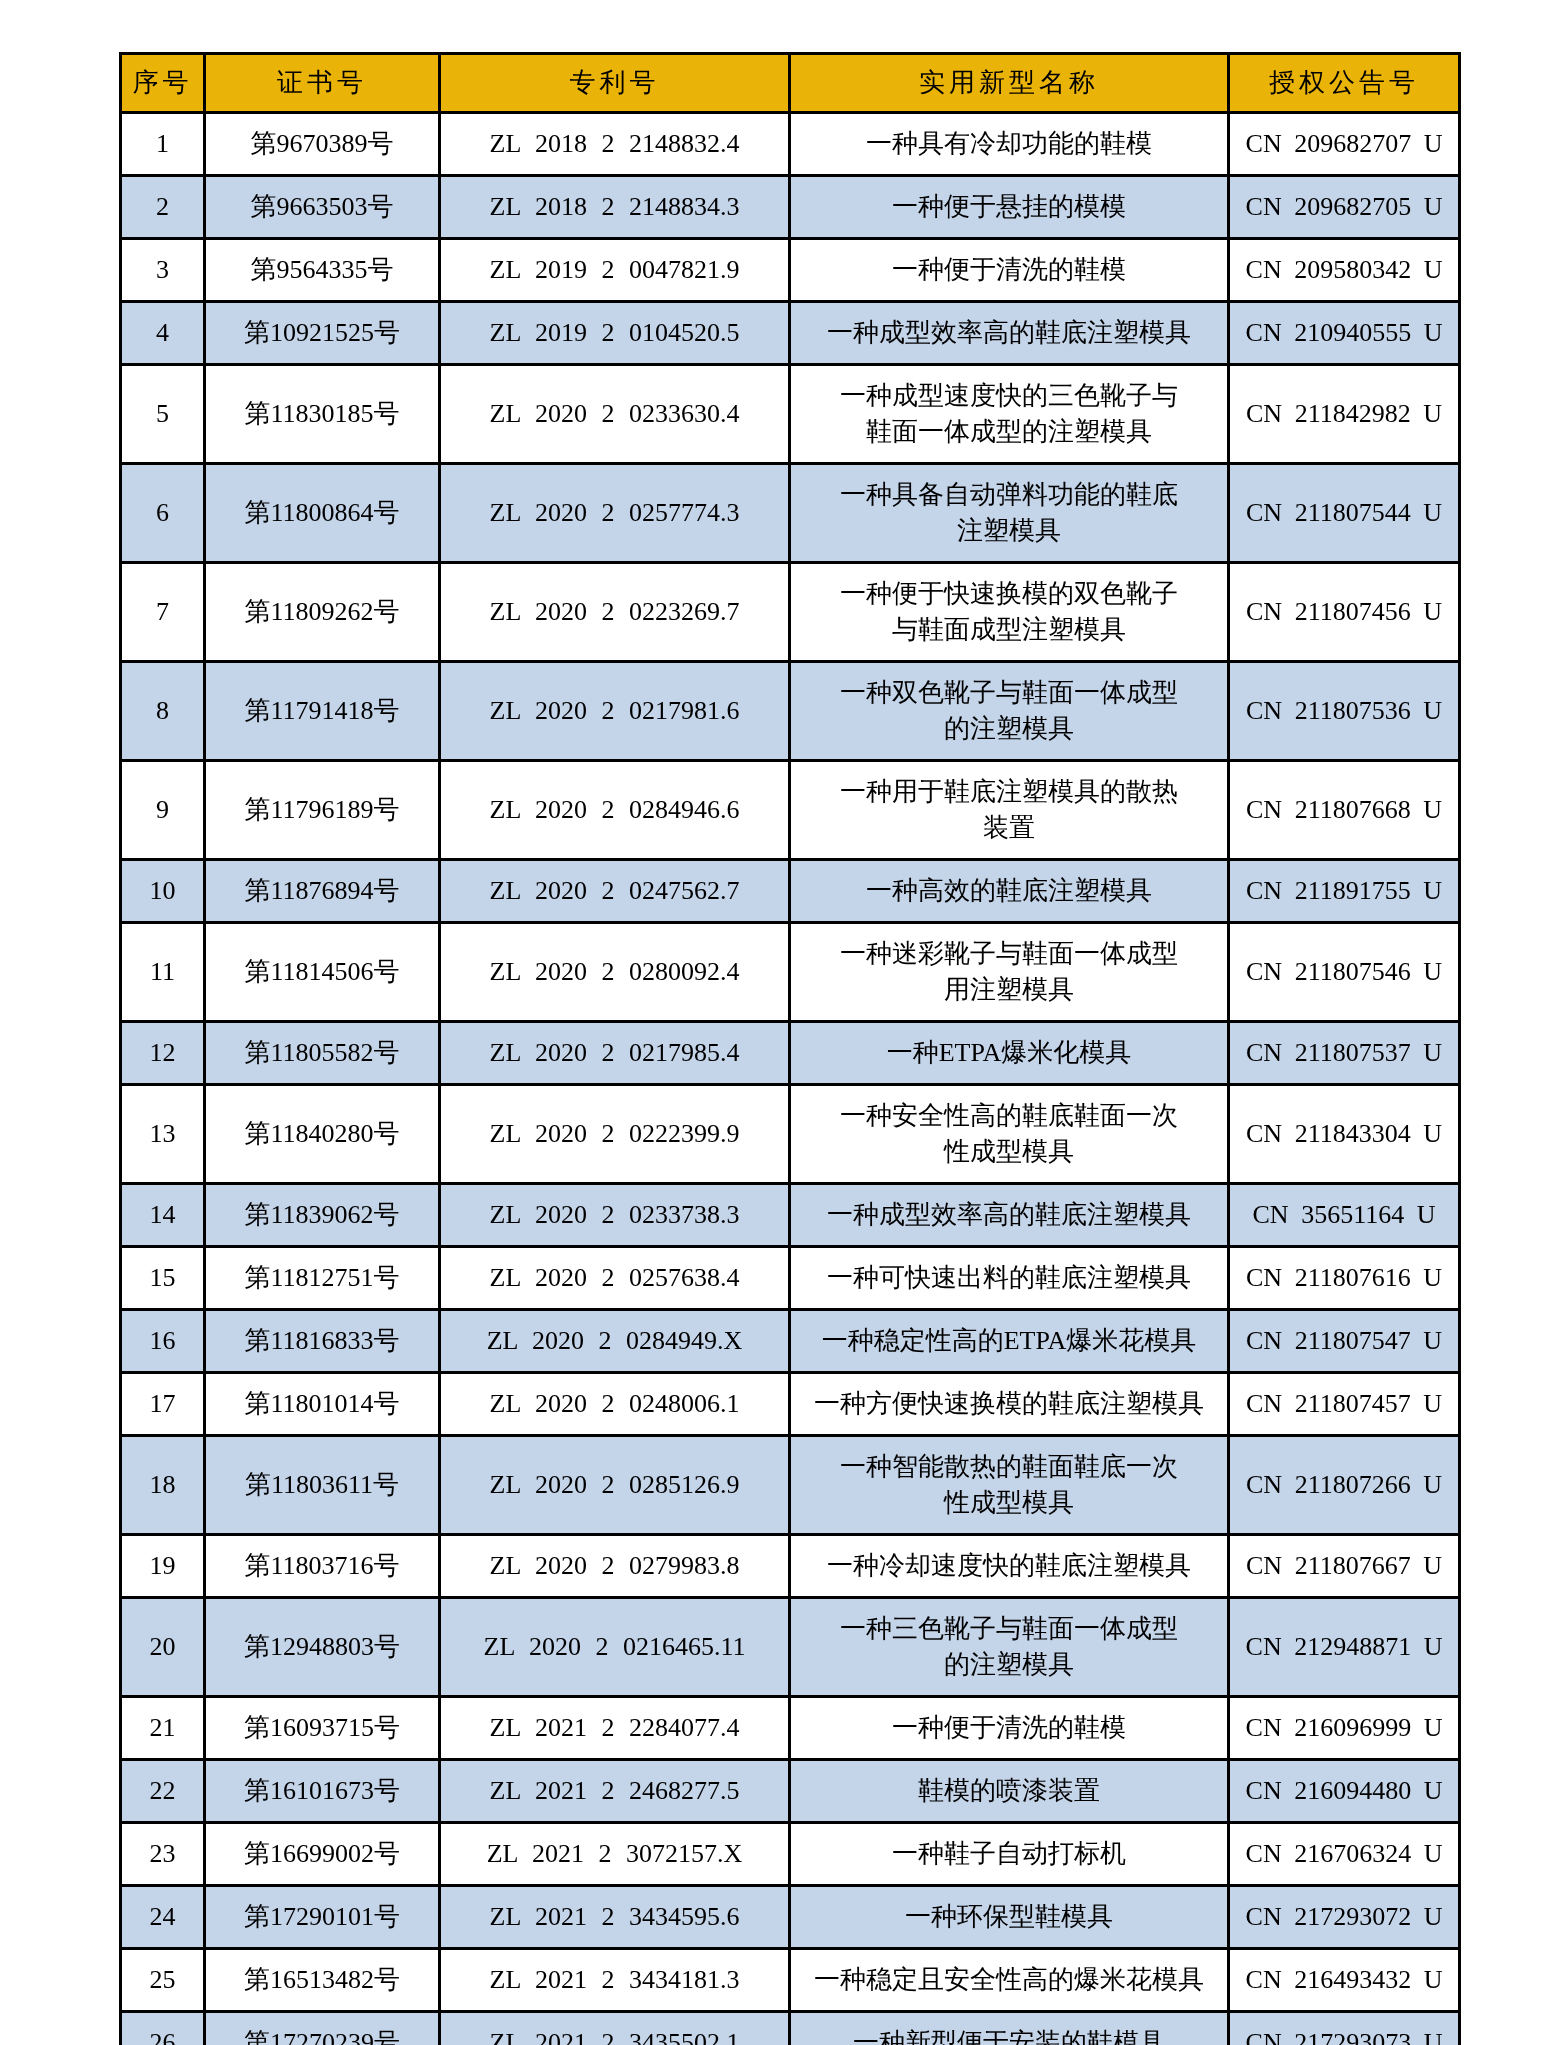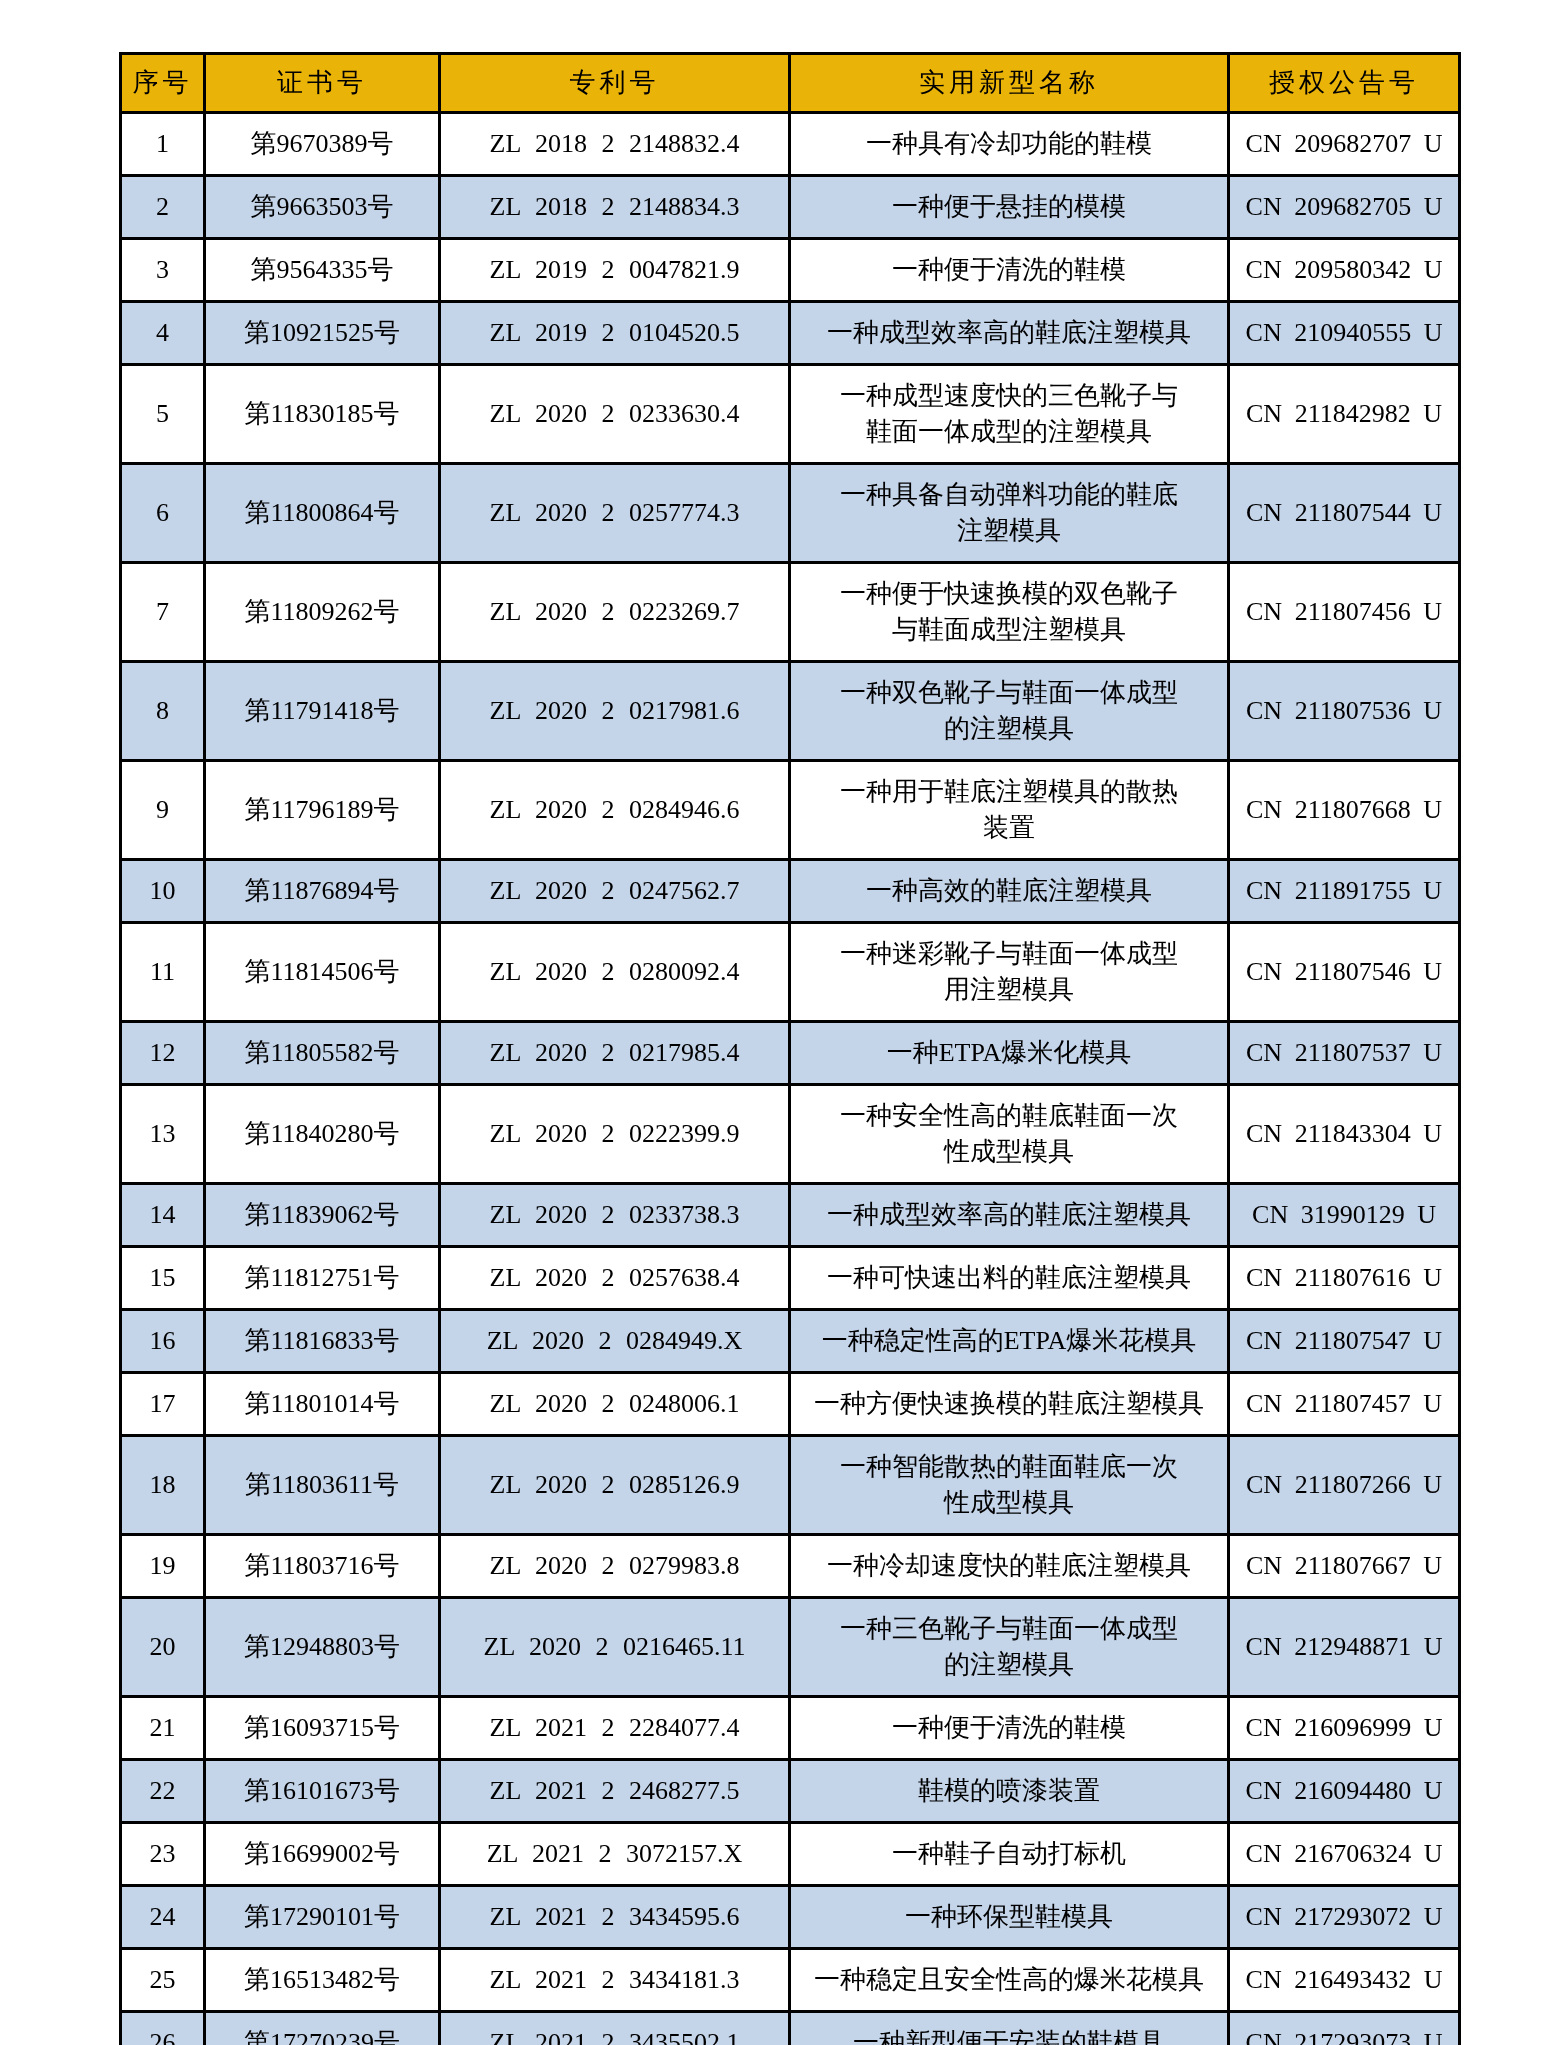--- a/index.html
+++ b/index.html
@@ -164,21 +164,21 @@
           <td class="col-2">ZL 2020 2 0222399.9</td>
           <td class="col-3">一种安全性高的鞋底鞋面一次
 性成型模具</td>
           <td class="col-4">CN 211843304 U</td>
         </tr>
         <tr class="alt">
           <td class="col-0">14</td>
           <td class="col-1">第11839062号</td>
           <td class="col-2">ZL 2020 2 0233738.3</td>
           <td class="col-3">一种成型效率高的鞋底注塑模具</td>
-          <td class="col-4">CN 31990129 U</td>
+          <td class="col-4">CN 35651164 U</td>
         </tr>
         <tr>
           <td class="col-0">15</td>
           <td class="col-1">第11812751号</td>
           <td class="col-2">ZL 2020 2 0257638.4</td>
           <td class="col-3">一种可快速出料的鞋底注塑模具</td>
           <td class="col-4">CN 211807616 U</td>
         </tr>
         <tr class="alt">
           <td class="col-0">16</td>

